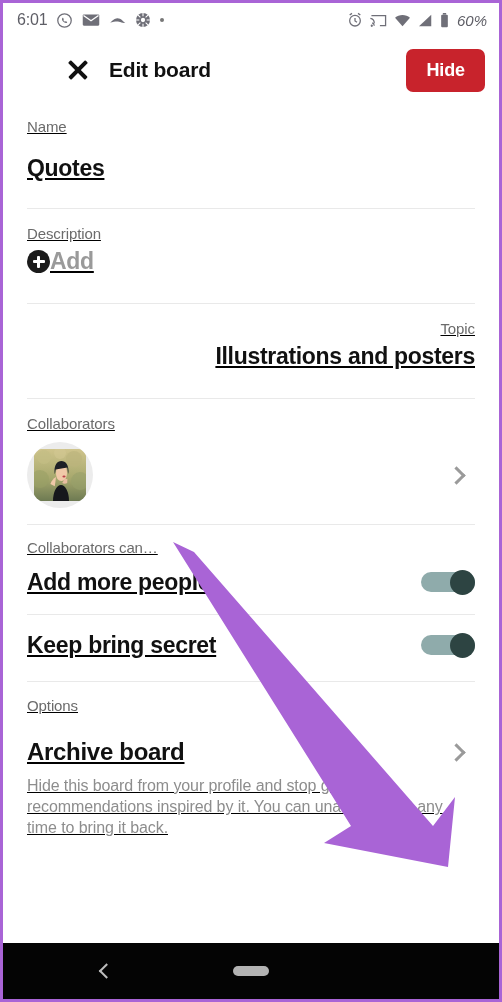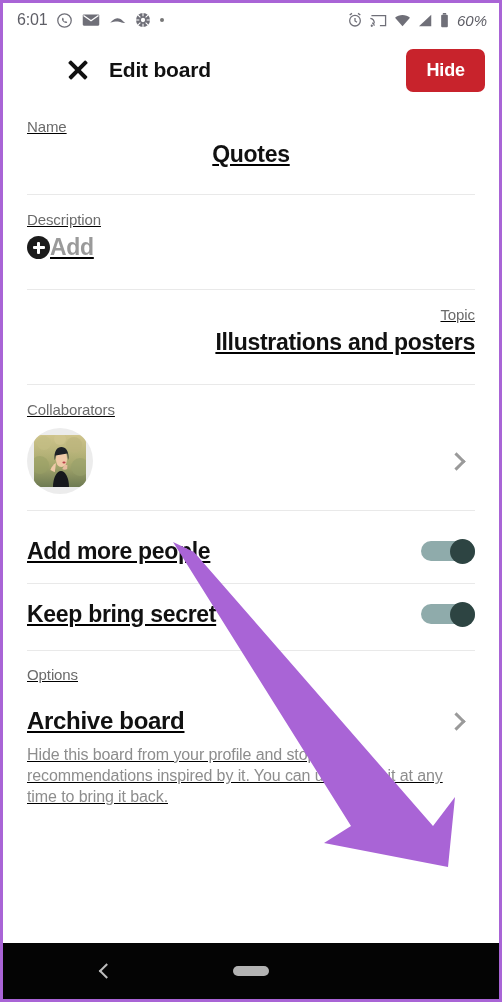--- a/index.html
+++ b/index.html
@@ -77,21 +77,21 @@
   .divider { height:1px; background:#e9e9e9; margin:0 24px; }
   .label {
     font-size:15px; color:#6b6b6b;
     letter-spacing:-.1px;
   }
   .value {
     font-size:23px; font-weight:bold; color:#111;
     letter-spacing:-.3px;
   }
   .sec-name { padding-top:15px; padding-bottom:26px; }
-  .sec-name .value { margin-top:6px;text-align:center; }
+  .sec-name .value { margin-top:20px; }
   .sec-desc { padding-top:16px; padding-bottom:28px; }
   .add-row { display:flex; align-items:center; margin-top:6px; cursor:pointer; }
   .plus-circle {
     width:23px; height:23px; border-radius:50%;
     background:#1b1b1b; position:relative; flex:0 0 23px;
   }
   .plus-circle:before, .plus-circle:after {
     content:""; position:absolute; background:#fff; border-radius:1px;
   }
   .plus-circle:before { left:5.5px; top:10.4px; width:12px; height:3px; }
@@ -309,20 +309,21 @@
               <ellipse cx="30" cy="27.5" rx="1.6" ry="1.1" fill="#b9404a"></ellipse>
             </svg>
           </div>
         </div>
         <div class="chevron"></div>
       </div>
     </div>
     <div class="divider"></div>
 
     <div class="section sec-toggles">
+      <div class="label">Collaborators can…</div>
       <div class="toggle-row">
         <div class="value">Add more people</div>
         <div class="switch">
           <span class="track" style="background: rgb(143, 171, 171);"></span>
           <span class="knob" style="background: rgb(45, 68, 66);"></span>
         </div>
       </div>
     </div>
     <div class="divider"></div>
     <div class="section sec-toggles" style="padding-top:4px;padding-bottom:10px;">

